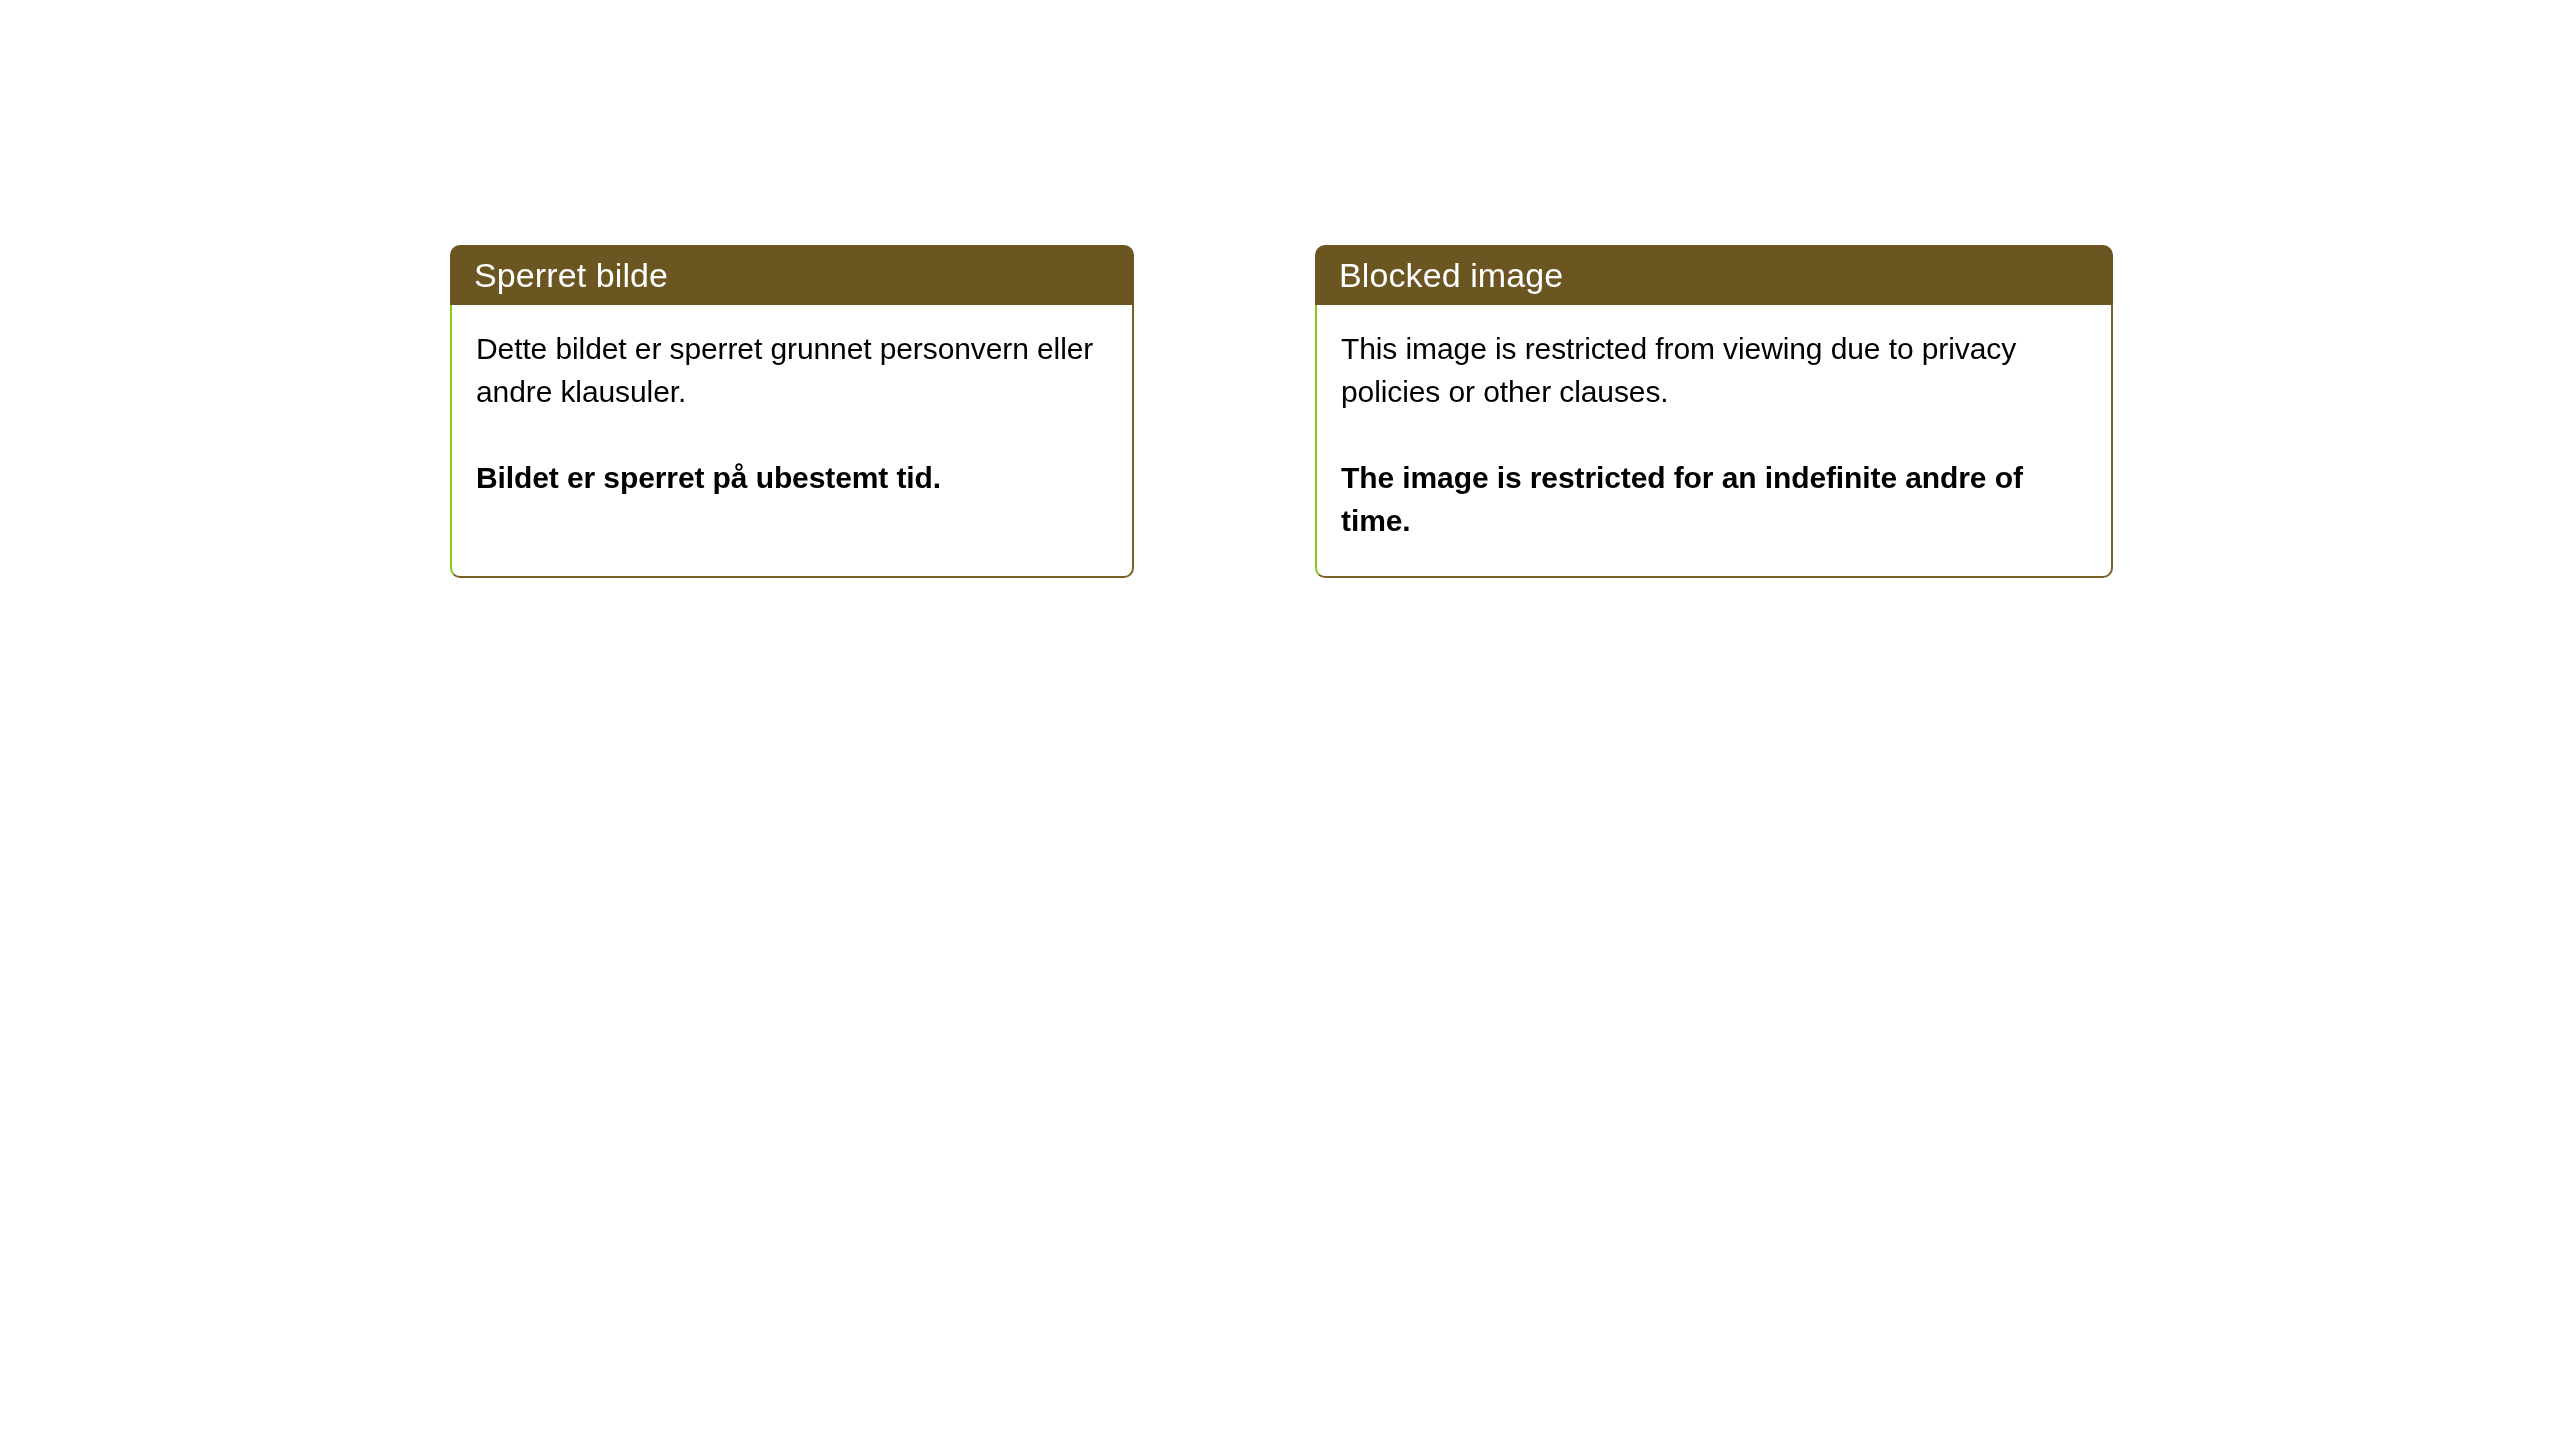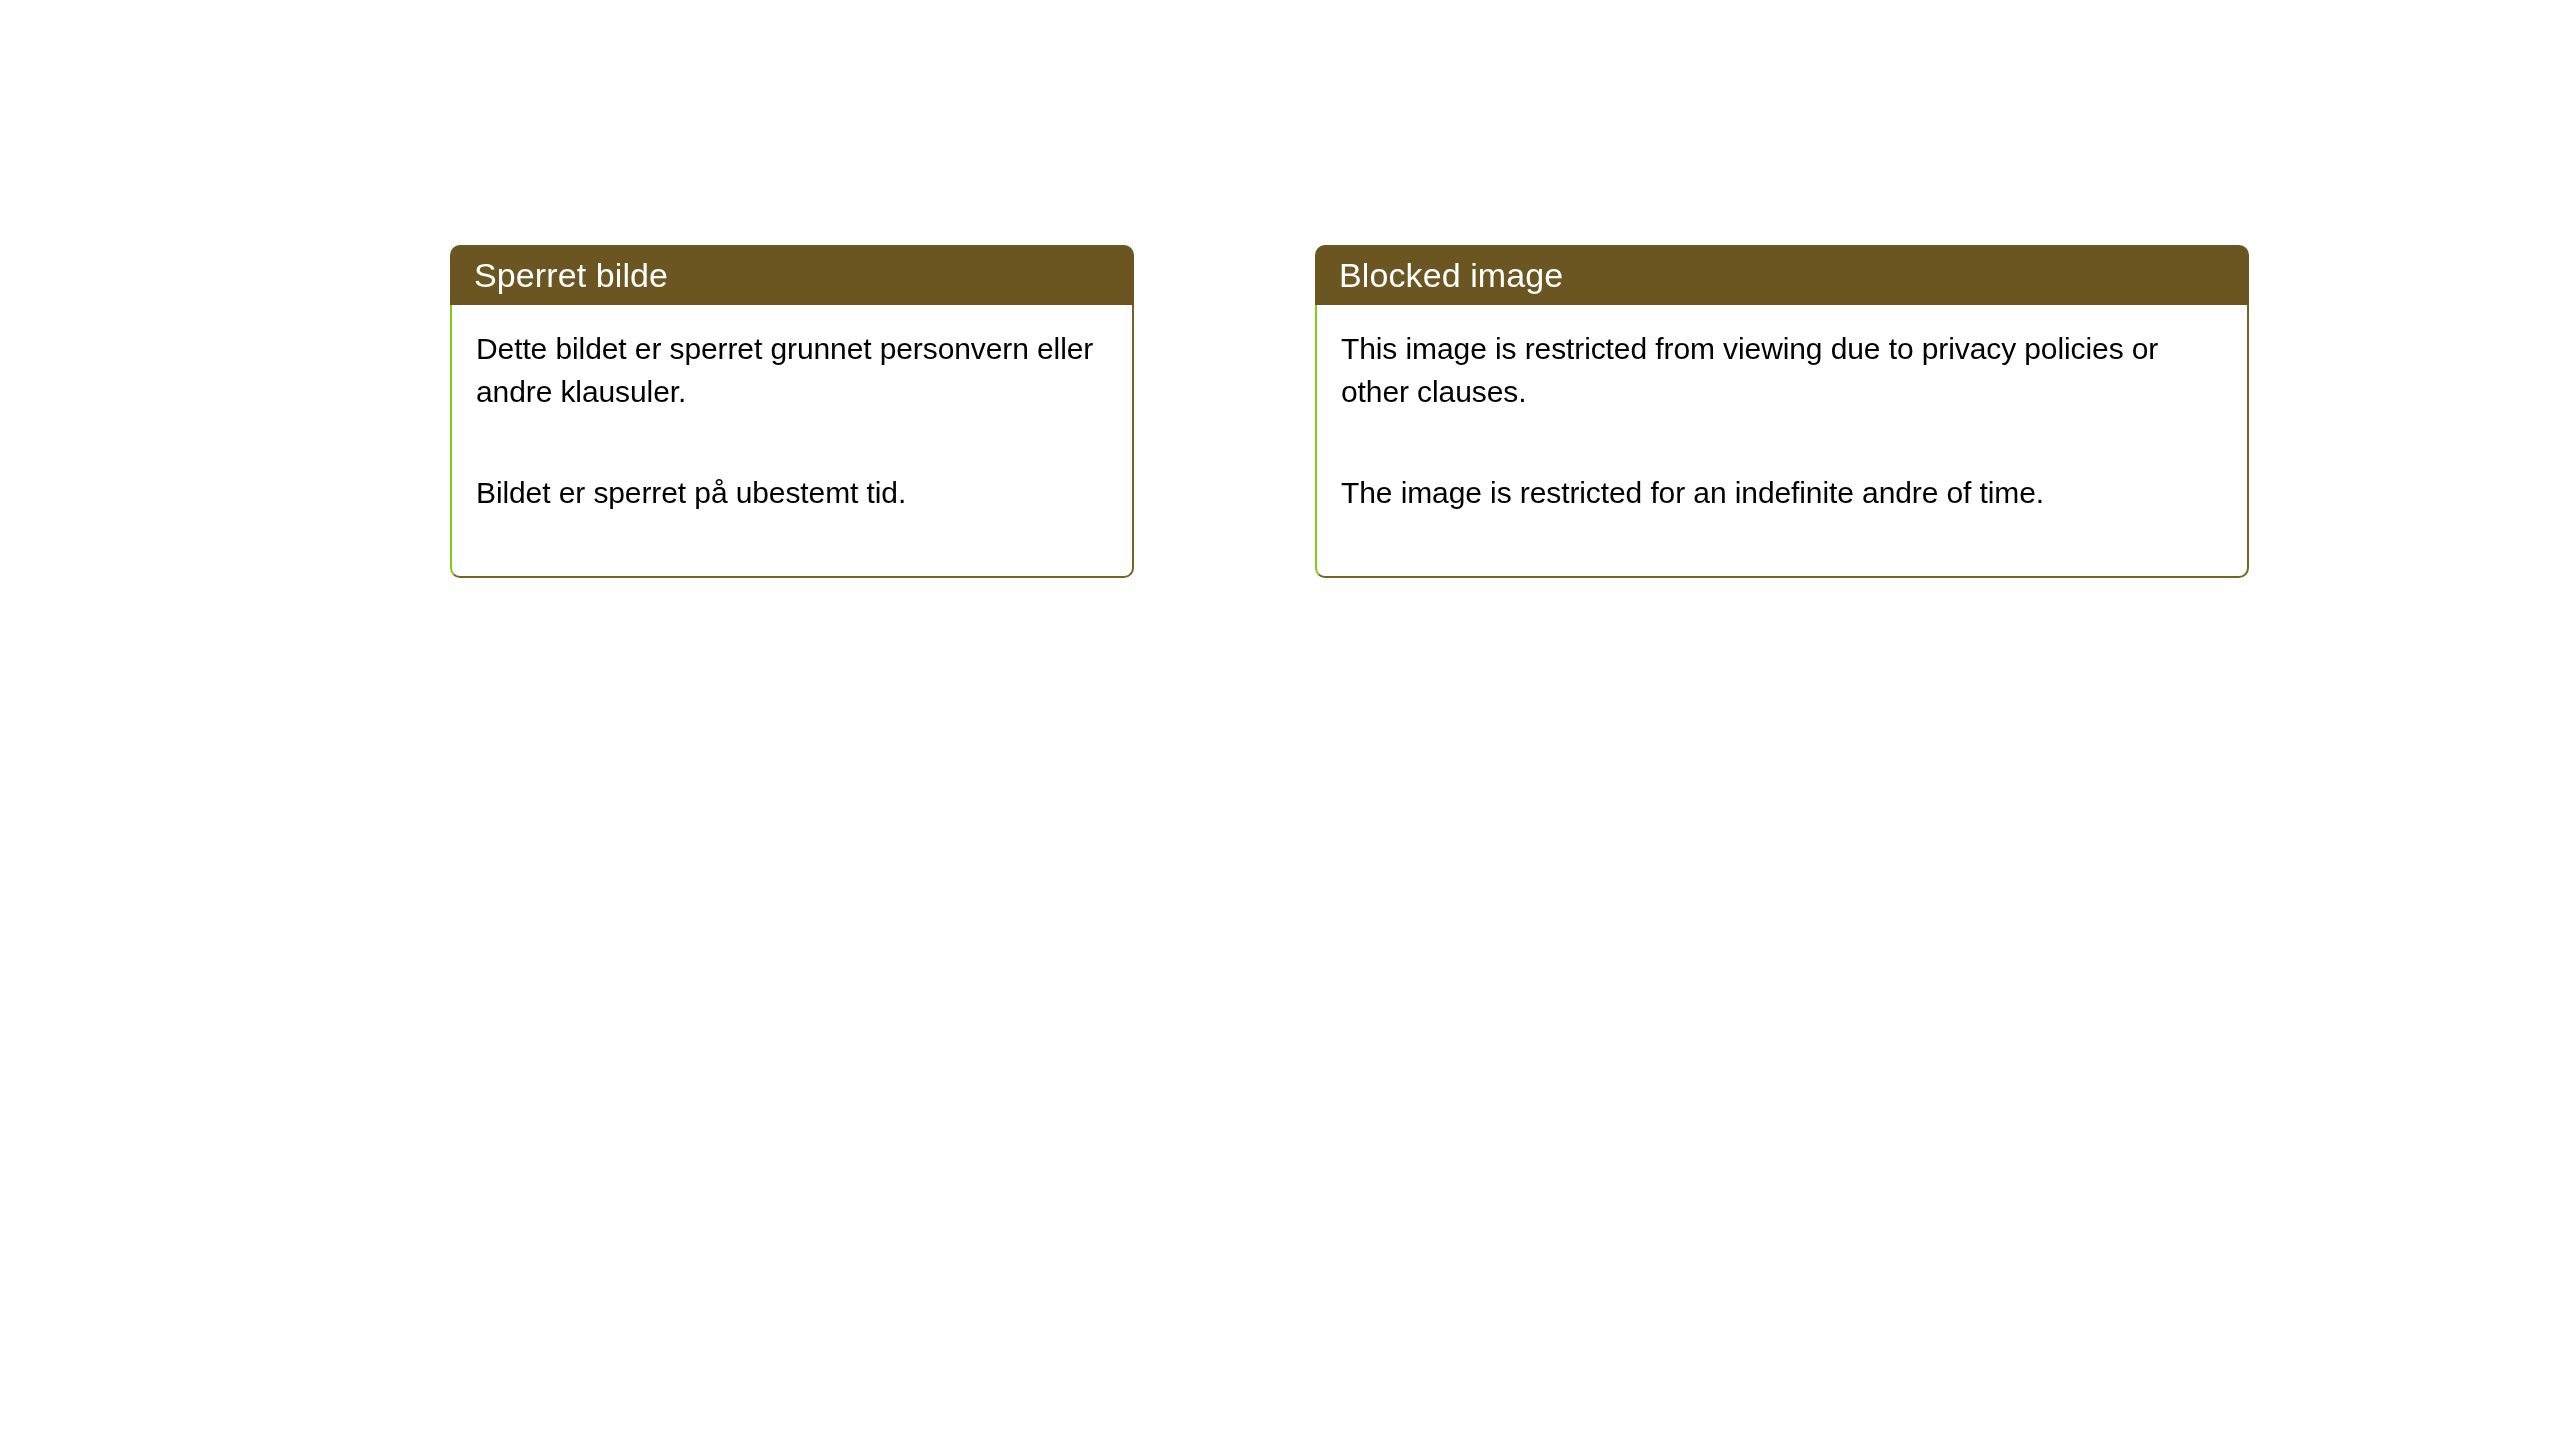--- a/index.html
+++ b/index.html
@@ -23,21 +23,21 @@
     height: 340px;
   }
 
   .notice-card {
     position: absolute;
     top: 0;
     box-sizing: border-box;
   }
 
   .notice-card.card-no  { left: 450px;  width: 684px; }
-  .notice-card.card-en  { left: 1315px; width: 934px; }
+  .notice-card.card-en  { left: 1315px; width: 798px; }
 
   .card-header {
     box-sizing: border-box;
     height: 60px;
     background: #6b5520;
     border-top-left-radius: 10px;
     border-top-right-radius: 10px;
     padding: 0 0 0 24px;
     display: flex;
     align-items: center;
@@ -67,21 +67,22 @@
   .card-paragraph {
     margin: 0;
     color: #000000;
     font-size: 30px;
     line-height: 43px;
     font-weight: 400;
     letter-spacing: -0.1px;
   }
 
   .card-paragraph + .card-paragraph {
-    margin-top: 58px;
+    margin-top: 43px;
+    font-weight: bold;
   }
 </style>
 </head>
 <body>
 
 <div id="notice-area">
 
   <section class="notice-card card-no">
     <div class="card-header">
       <span class="card-header-title">Sperret bilde</span>

